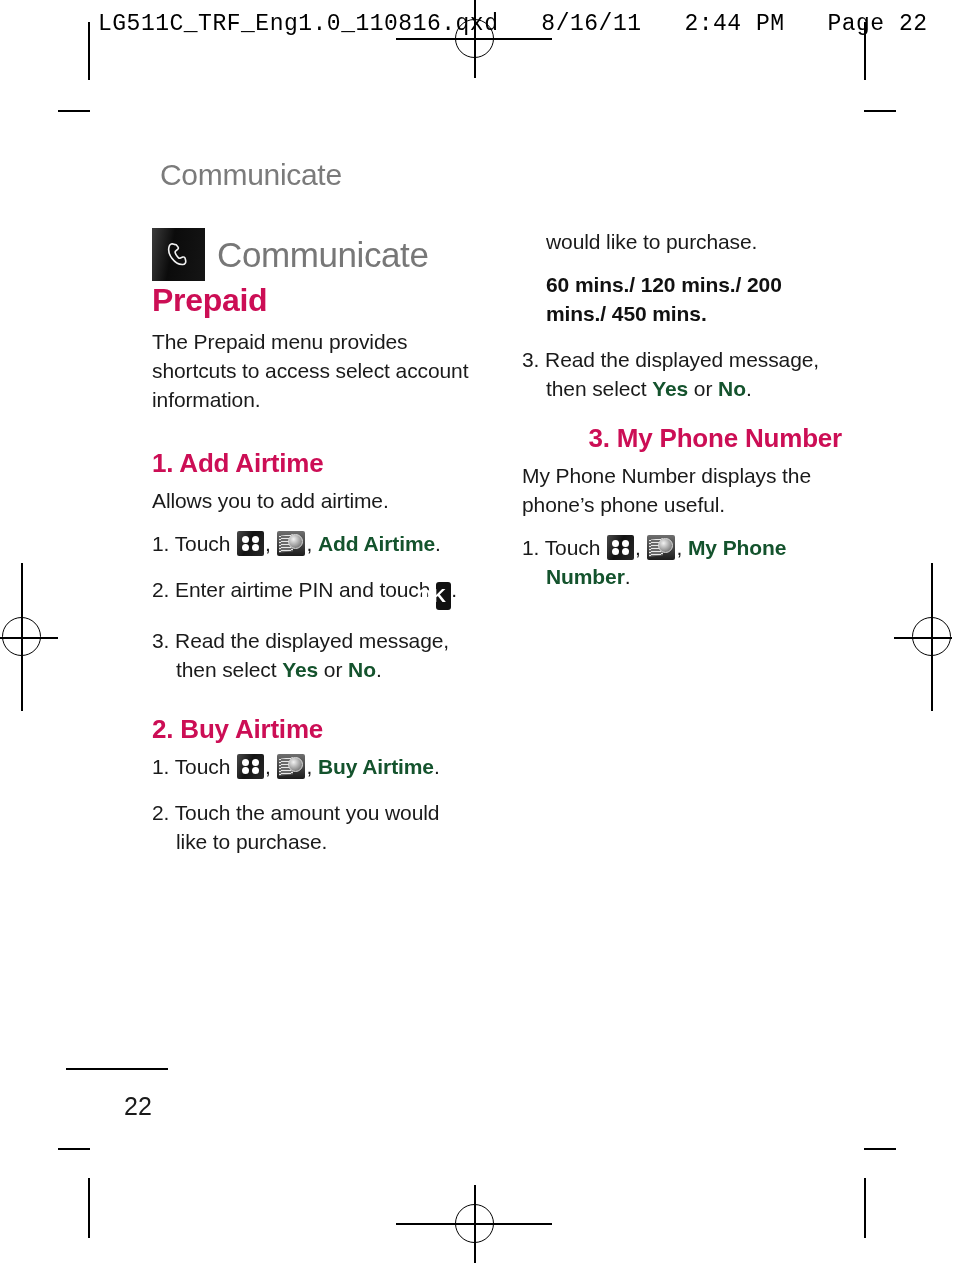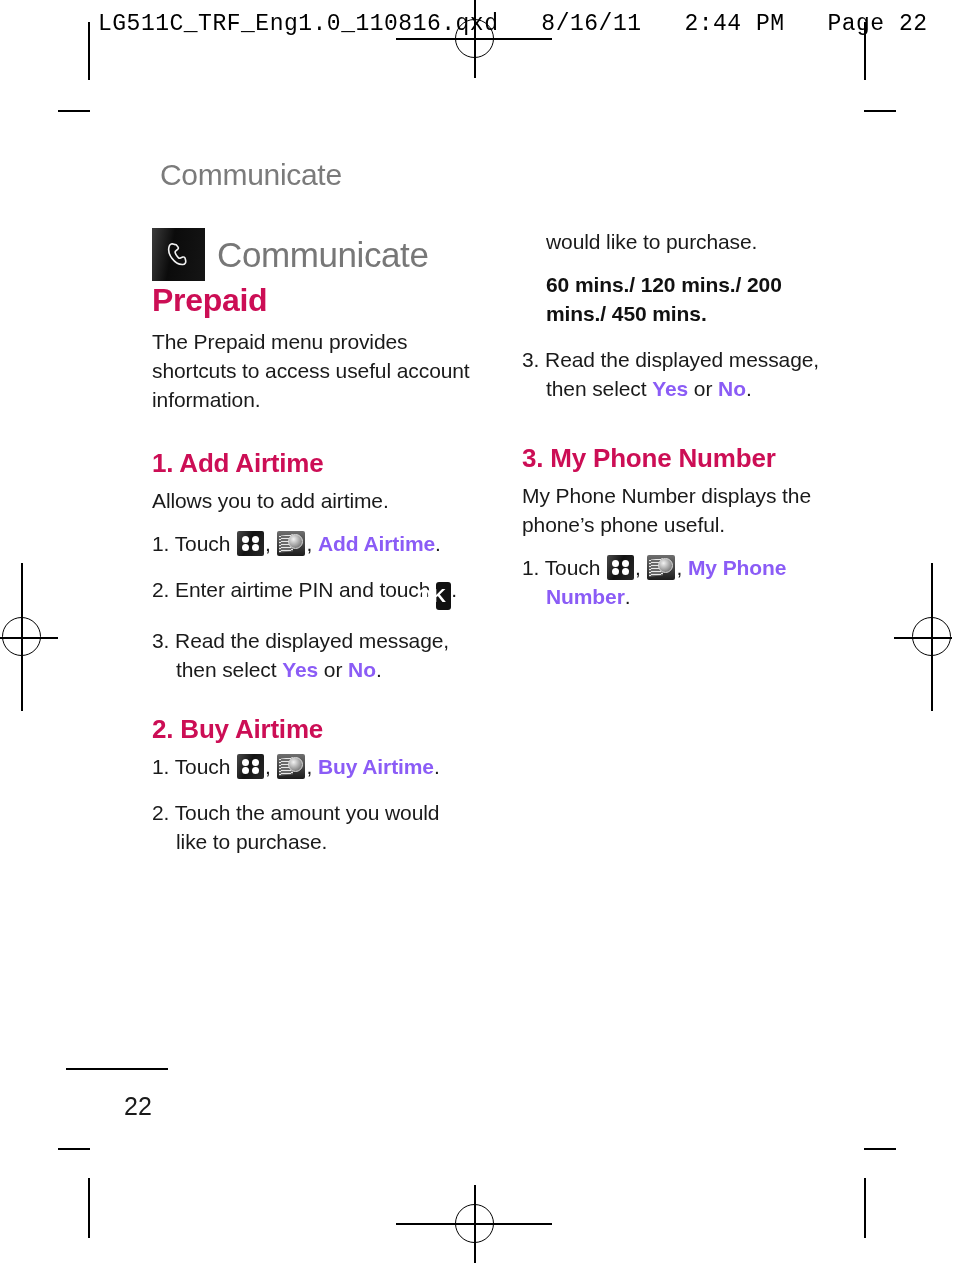--- a/index.html
+++ b/index.html
@@ -148,21 +148,21 @@
   p.bold-note {
     margin: 12px 0 17px 0;
     font-size: 21px;
     line-height: 1.38;
     color: #111;
     font-weight: 700;
     letter-spacing: -0.1px;
     padding-left: 24px;
   }
 
-  b, .b { font-weight: 700; color:#8b5cf6; }
+  b, .b { font-weight: 700; color:#14532d; }
 
   
   .ic {
     display: inline-block;
     vertical-align: -5px;
     margin: 0 1px;
   }
   .ic-menu {
     width: 27px; height: 25px;
     background: linear-gradient(115deg,#4a4a4a 0%,#121212 45%,#2a2a2a 100%);
@@ -282,21 +282,21 @@
         <div class="chapter-icon">
           <svg width="32" height="32" viewBox="0 0 32 32" aria-hidden="true">
             <path d="M11.2 5.4c-2.1-1.2-4.2-.4-4.9 1.6-1.3 3.6-.4 8.2 2.6 12.3 3 4.1 7.2 6.4 10.9 6.2 2.1-.1 3.4-1.9 2.8-4.2l-.5-2c-.3-1.1-1.3-1.6-2.3-1.2l-2.4 1c-.7.3-1.5.1-2.1-.5-1.3-1.3-2.4-2.9-3-4.6-.3-.8-.1-1.6.5-2.1l1.8-1.6c.8-.7.9-1.8.2-2.6l-1.6-1.9z" fill="none" stroke="#f2f2f2" stroke-width="1.6" stroke-linejoin="round"></path>
           </svg>
         </div>
         <div class="chapter-title">Communicate</div>
       </div>
 
       <h2 class="section">Prepaid</h2>
 
-      <p class="body">The Prepaid menu provides shortcuts to access useful account information.</p>
+      <p class="body">The Prepaid menu provides shortcuts to access select account information.</p>
 
       <h3 class="sub first">1. Add Airtime</h3>
       <p class="body">Allows you to add airtime.</p>
 
       <p class="step">
         <span>1.</span>
         <span>Touch </span><span class="ic ic-menu"><i></i><i></i><i></i><i></i></span><span>, </span><span class="ic ic-coins"><span class="stack"></span><span class="coin"></span></span><span>, </span><b>Add Airtime</b><span>.</span>
       </p>
 
       <p class="step">
@@ -328,21 +328,21 @@
       <p class="body" style="margin-left:24px;">would like to purchase.</p>
 
       <p class="bold-note">60 mins./ 120 mins./ 200 mins./ 450 mins.</p>
 
       <p class="step">
         <span>3.</span>
         <span>Read the displayed message, then select </span><b>Yes</b><span> or </span><b>No</b><span>.</span>
       </p>
 
 
-      <h3 class="sub" style="margin-top:40px;">3. My Phone Number</h3>
+      <h3 class="sub" style="margin-top:20px;text-align:right;">3. My Phone Number</h3>
       <p class="body">My Phone Number displays the phone’s phone useful.</p>
 
       <p class="step">
         <span>1.</span>
         <span>Touch </span><span class="ic ic-menu"><i></i><i></i><i></i><i></i></span><span>, </span><span class="ic ic-coins"><span class="stack"></span><span class="coin"></span></span><span>, </span><b>My Phone Number</b><span>.</span>
       </p>
 
     </div>
   </div>
 

